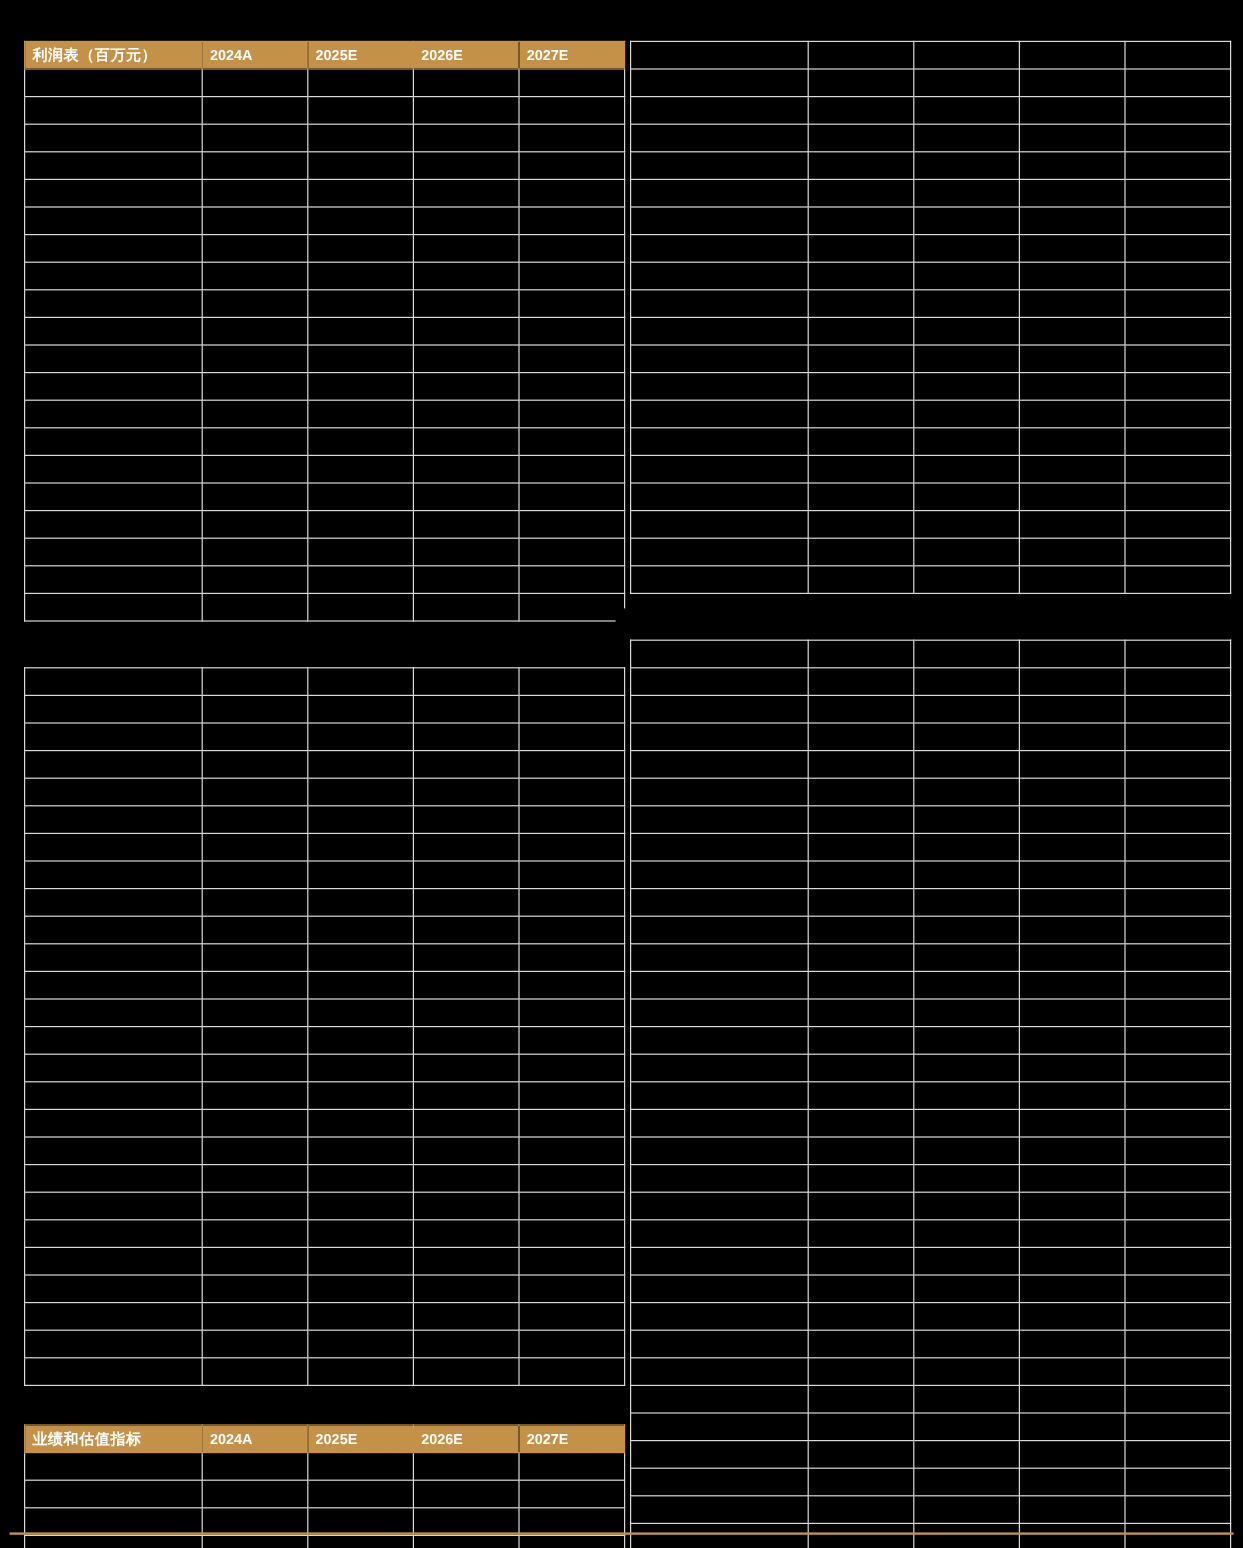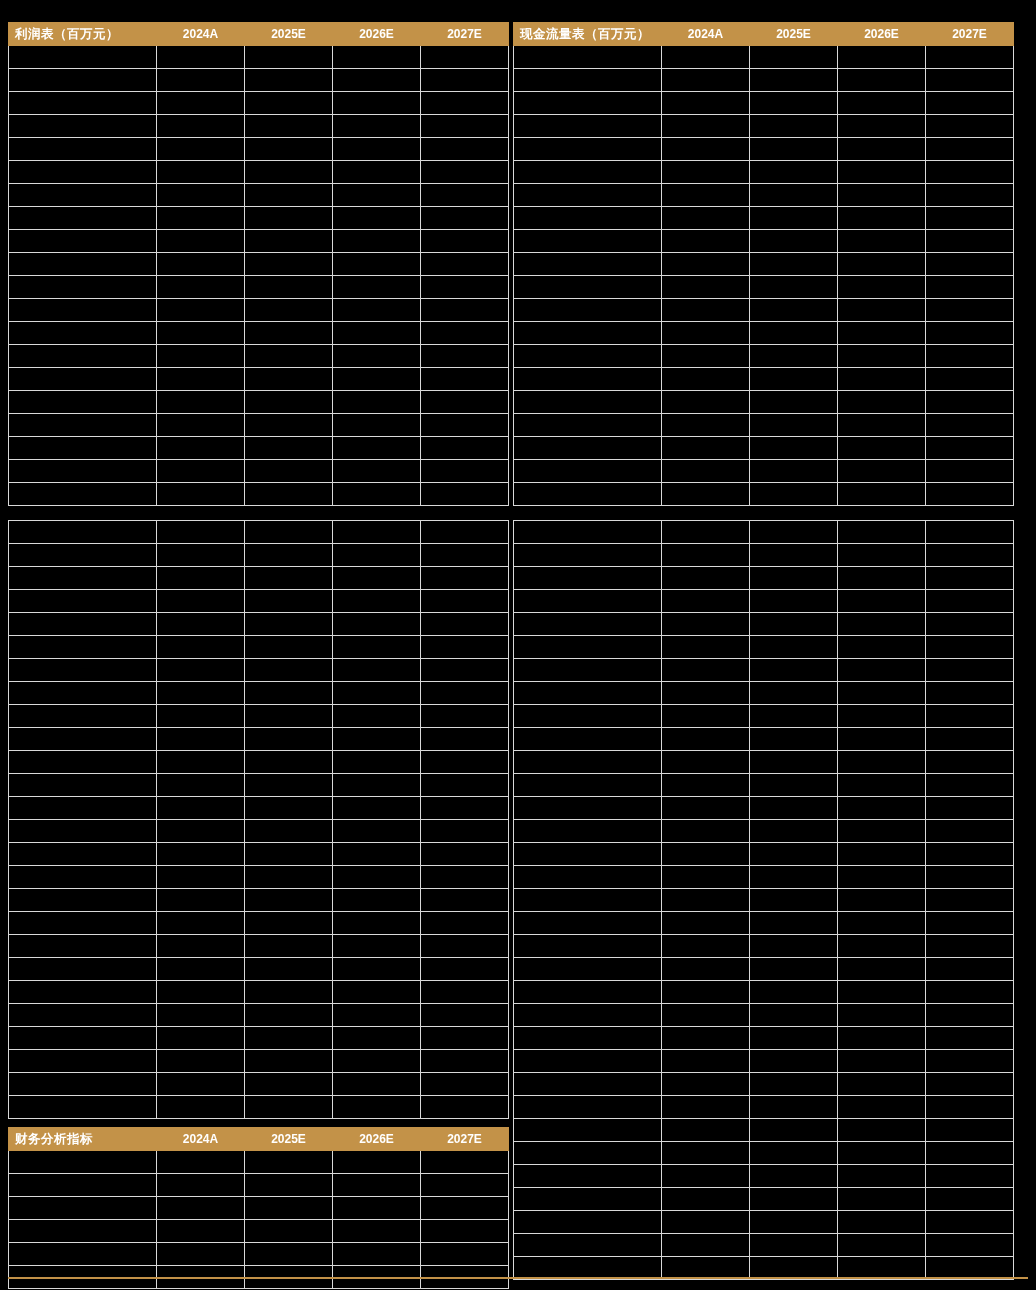--- a/index.html
+++ b/index.html
@@ -26,21 +26,21 @@
     top: 22px;
     width: 500px;
   }
   .col-left  { left: 8px; }
   .col-right { left: 513px; }
 
   table.fin {
     border-collapse: collapse;
     table-layout: fixed;
     width: 500px;
-    margin: 0;
+    margin: 12px;
     padding: 0;
   }
   table.fin td {
     height: 22px;
     line-height: 22px;
     padding: 0 6px;
     border: 1px solid #d9d9d9;
     color: #ffffff;
     font-size: 11px;
     background: #000000;
@@ -59,21 +59,21 @@
     font-size: 12px;
   }
   tr.header td.label {
     font-family: "Liberation Serif", serif;
     font-weight: bold;
     letter-spacing: 0.5px;
     text-align: left;
     font-size: 12.5px;
   }
   tr.header td.yr {
-    text-align: center;
+    text-align: left;
     font-family: "Liberation Sans", sans-serif;
   }
   td.label { text-align: left; }
   td.num   { text-align: right; }
 
   .spacer {
     height: 14px;
     background: #000000;
   }
   .blockgap {
@@ -459,21 +459,21 @@
       <table class="fin">
         <colgroup>
           <col class="c-label">
             <col class="c-num">
             <col class="c-num">
             <col class="c-num">
             <col class="c-num">
         </colgroup>
         <tbody>
             <tr class="header">
-              <td class="label">财务分析指标</td>
+              <td class="label">业绩和估值指标</td>
               <td class="yr">2024A</td>
               <td class="yr">2025E</td>
               <td class="yr">2026E</td>
               <td class="yr">2027E</td>
             </tr>
             <tr>
               <td class="label"></td>
               <td class="num"></td>
               <td class="num"></td>
               <td class="num"></td>
@@ -523,27 +523,20 @@
     <div>
       <table class="fin">
         <colgroup>
           <col class="c-label">
             <col class="c-num">
             <col class="c-num">
             <col class="c-num">
             <col class="c-num">
         </colgroup>
         <tbody>
-            <tr class="header">
-              <td class="label">现金流量表（百万元）</td>
-              <td class="yr">2024A</td>
-              <td class="yr">2025E</td>
-              <td class="yr">2026E</td>
-              <td class="yr">2027E</td>
-            </tr>
             <tr>
               <td class="label"></td>
               <td class="num"></td>
               <td class="num"></td>
               <td class="num"></td>
               <td class="num"></td>
             </tr>
             <tr>
               <td class="label"></td>
               <td class="num"></td>

